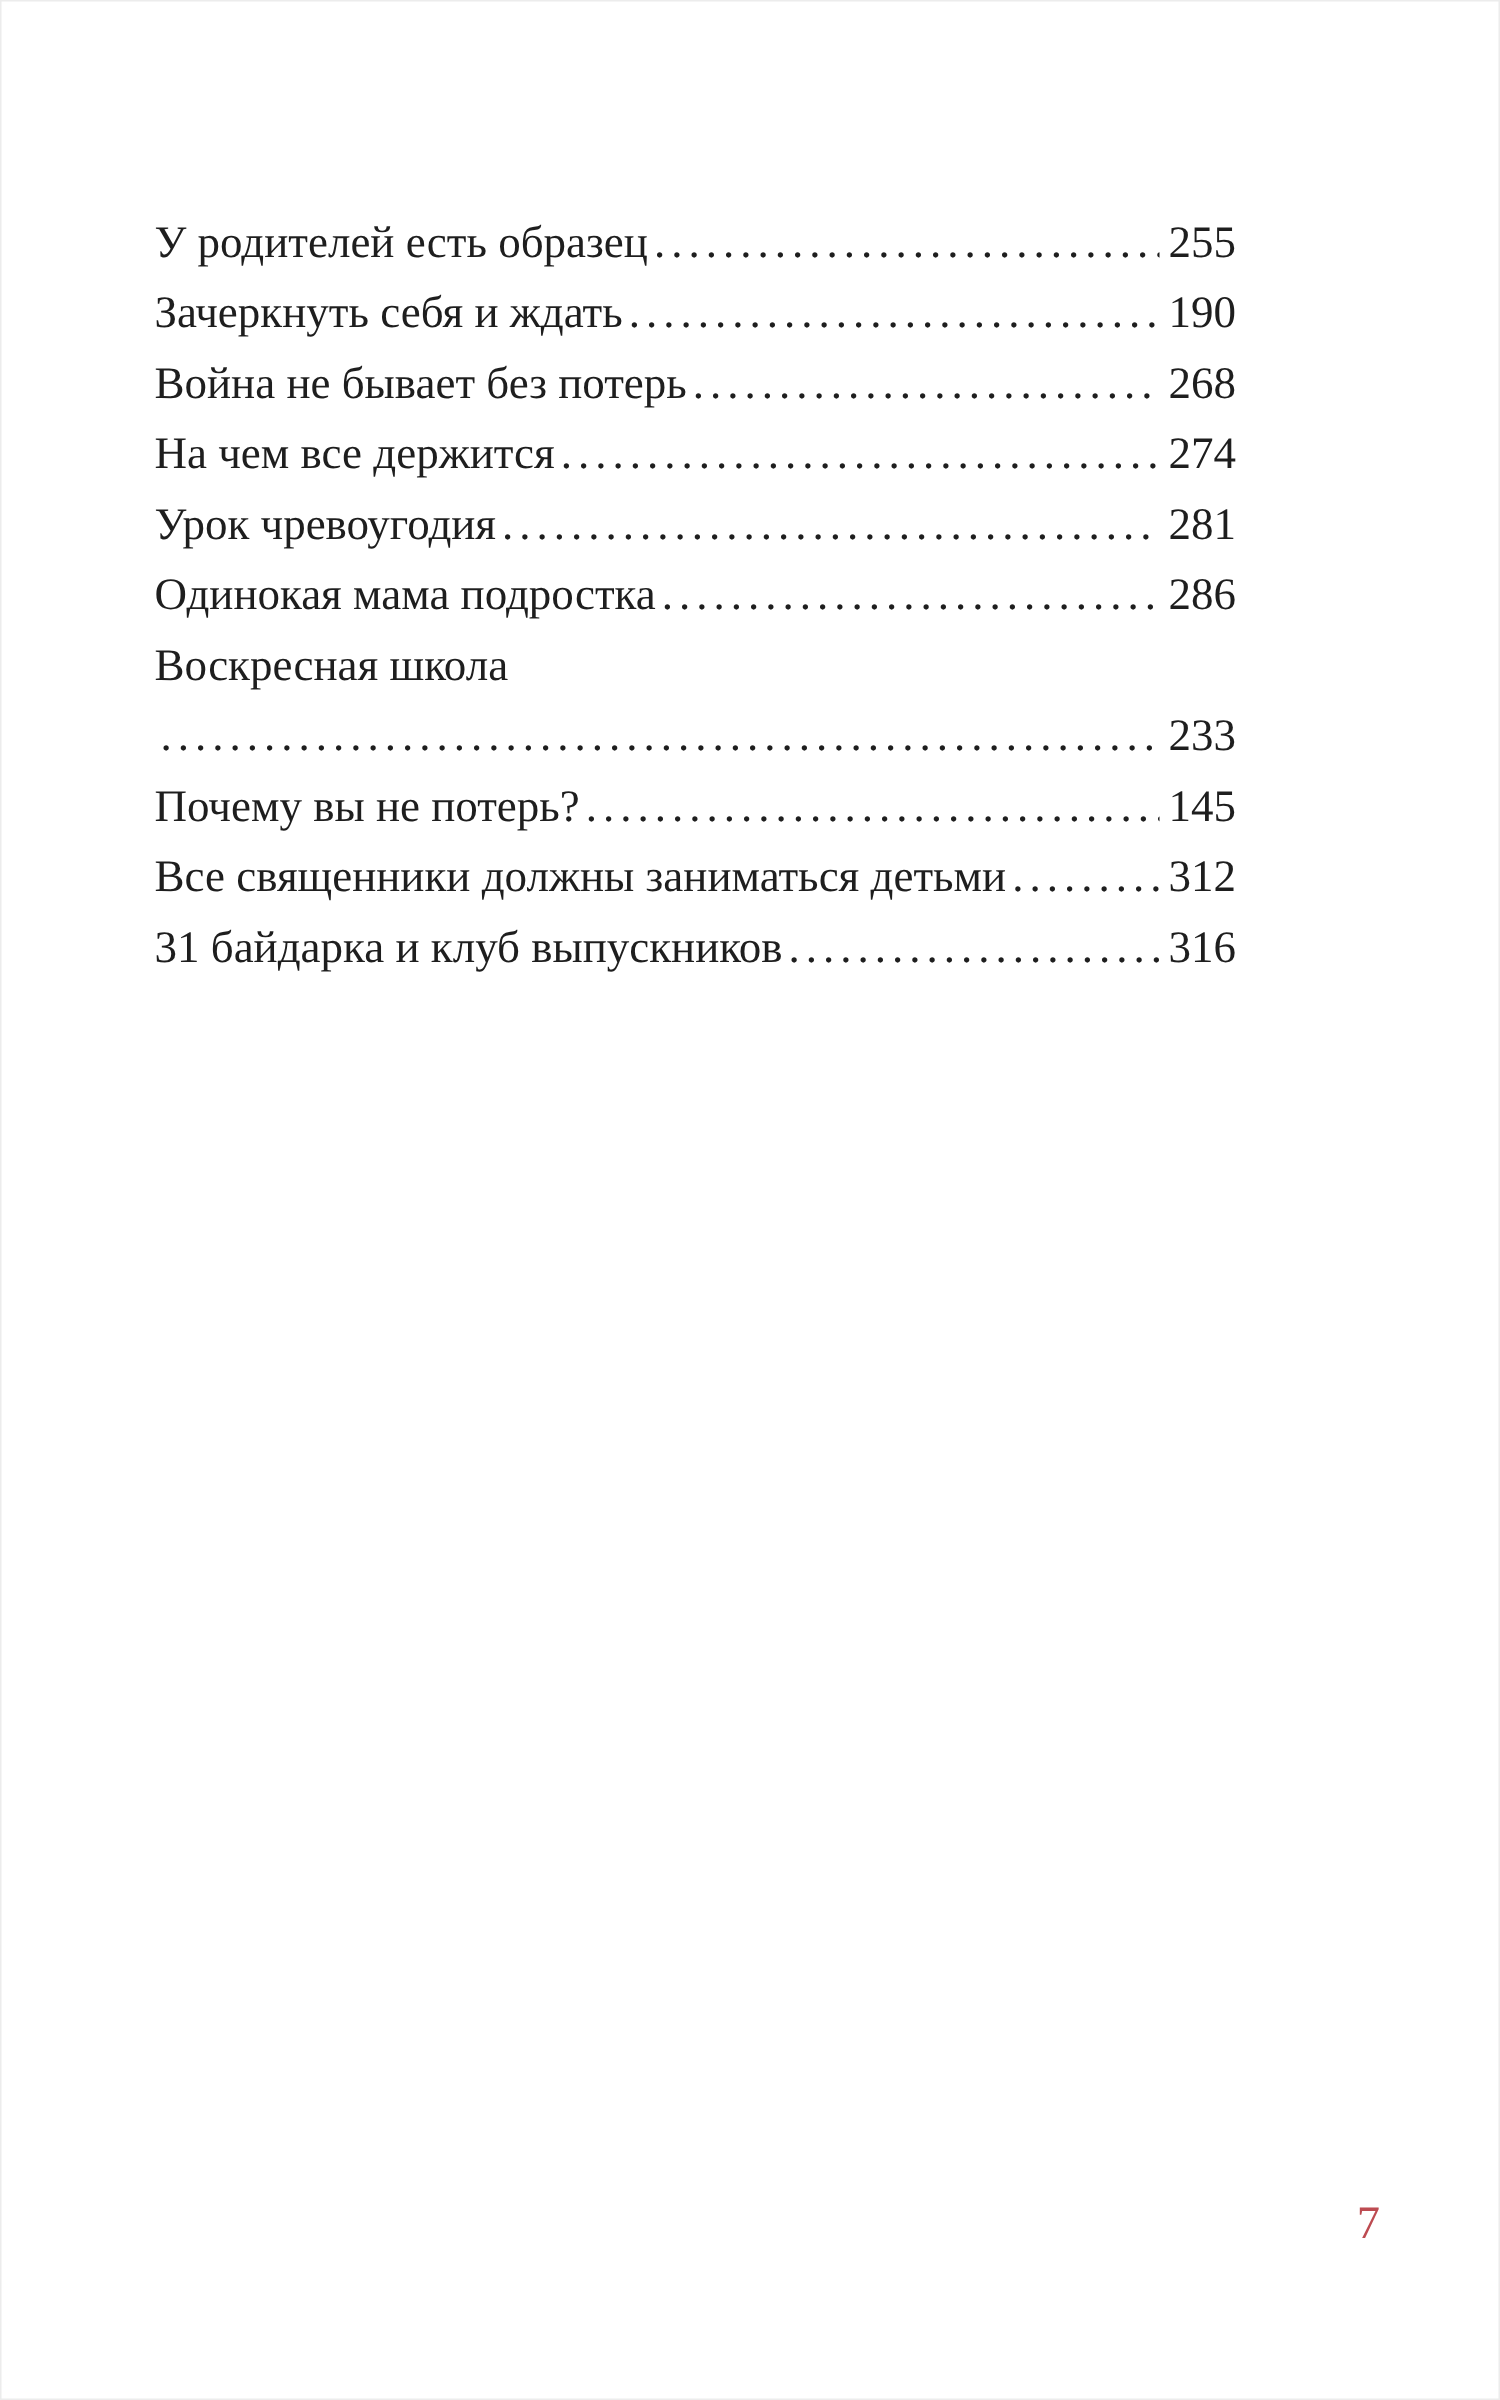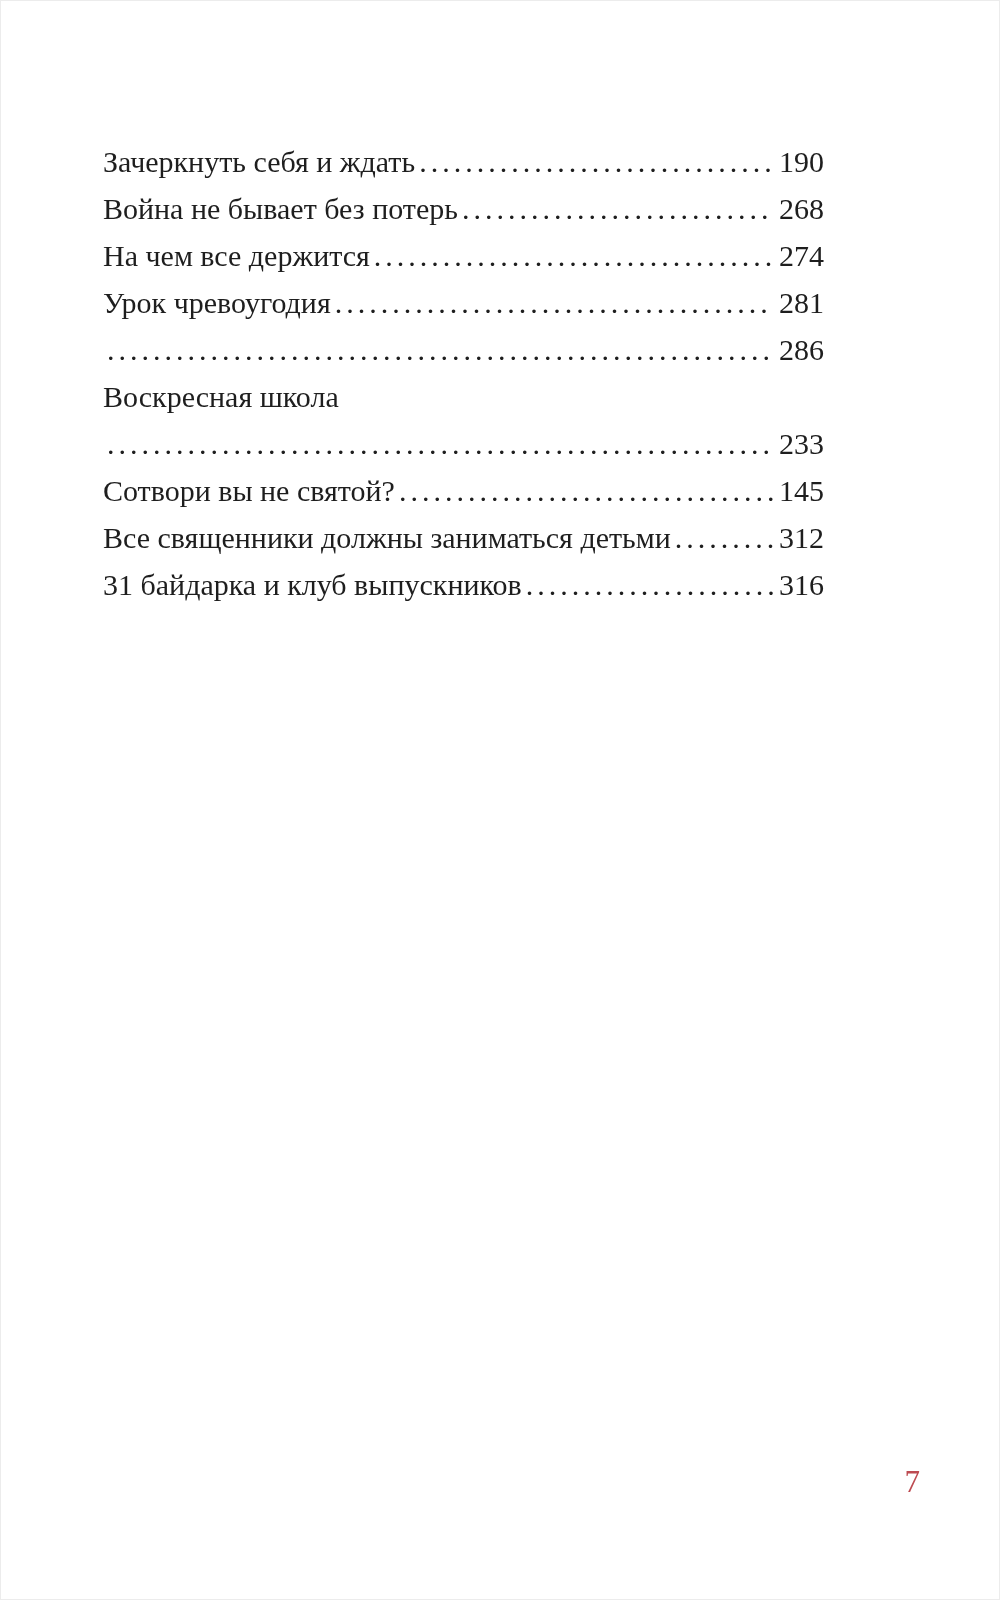--- a/index.html
+++ b/index.html
@@ -63,52 +63,58 @@
     line-height: 40px;
     text-align: right;
   }
 </style>
 </head>
 <body style="color: rgb(30, 30, 30); background: rgb(255, 255, 255);">
 
 <main class="page">
   <nav class="toc" id="toc-list">
       <div class="toc-row">
+        <span class="toc-title">У родителей есть образец</span>
+        <span class="toc-leader"></span>
+        <span class="toc-page">255</span>
+      </div>
+      <div class="toc-row">
         <span class="toc-title">Зачеркнуть себя и ждать</span>
         <span class="toc-leader"></span>
         <span class="toc-page">190</span>
       </div>
       <div class="toc-row">
         <span class="toc-title">Война не бывает без потерь</span>
         <span class="toc-leader"></span>
         <span class="toc-page">268</span>
       </div>
       <div class="toc-row">
         <span class="toc-title">На чем все держится</span>
         <span class="toc-leader"></span>
         <span class="toc-page">274</span>
       </div>
       <div class="toc-row">
         <span class="toc-title">Урок чревоугодия</span>
         <span class="toc-leader"></span>
         <span class="toc-page">281</span>
       </div>
       <div class="toc-row">
+        <span class="toc-title">Одинокая мама подростка</span>
         <span class="toc-leader"></span>
         <span class="toc-page">286</span>
       </div>
       <div class="toc-row section">
         <span class="toc-title">Воскресная школа</span>
       </div>
       <div class="toc-row">
         <span class="toc-leader"></span>
         <span class="toc-page">233</span>
       </div>
       <div class="toc-row">
-        <span class="toc-title">Сотвори вы не святой?</span>
+        <span class="toc-title">Почему вы не потерь?</span>
         <span class="toc-leader"></span>
         <span class="toc-page">145</span>
       </div>
       <div class="toc-row">
         <span class="toc-title">Все священники должны заниматься детьми</span>
         <span class="toc-leader"></span>
         <span class="toc-page">312</span>
       </div>
       <div class="toc-row">
         <span class="toc-title">31 байдарка и клуб выпускников</span>

